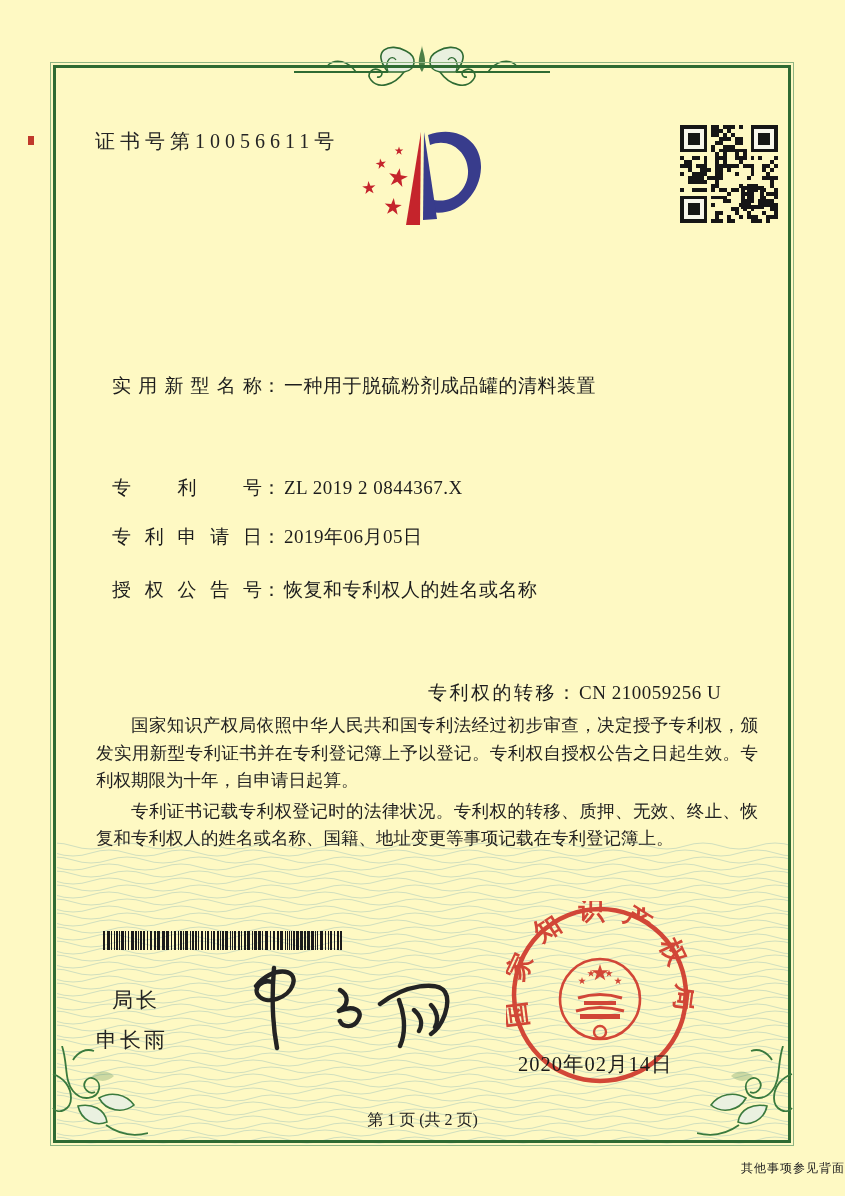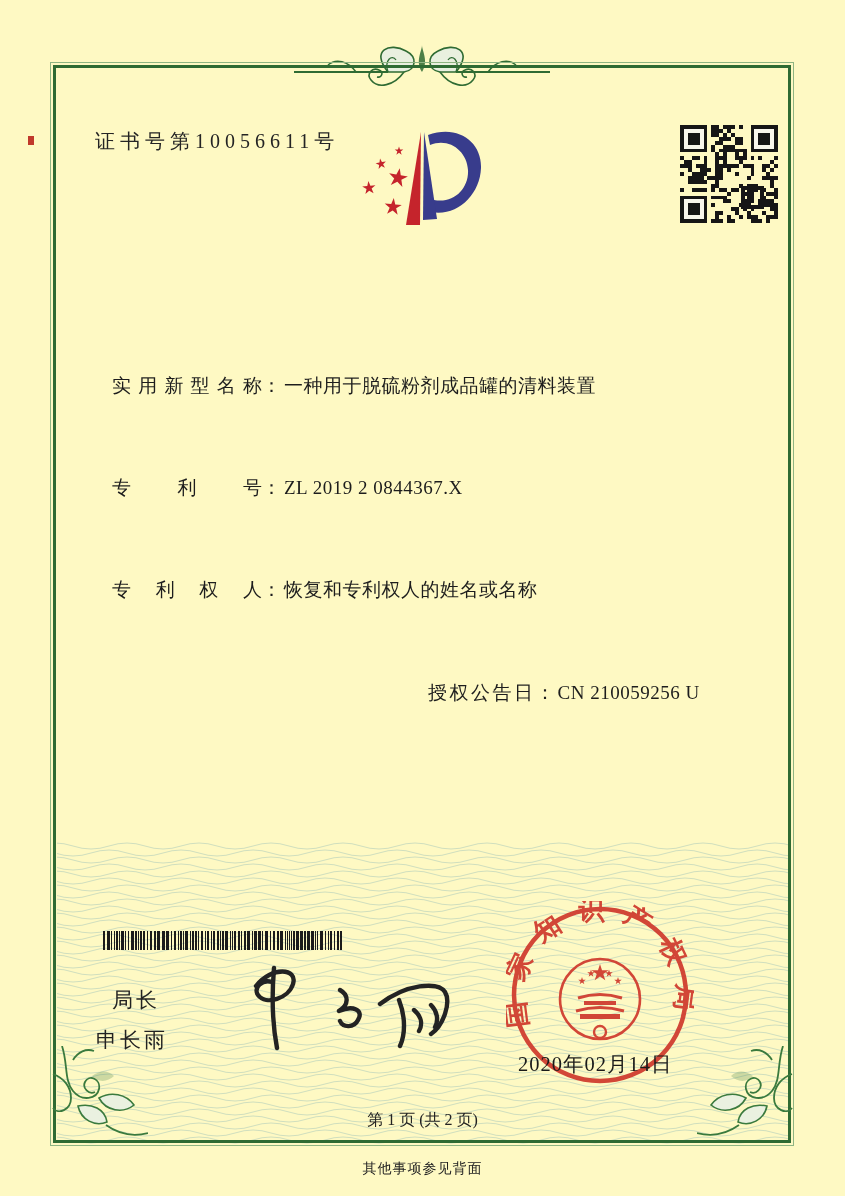--- a/index.html
+++ b/index.html
@@ -41,21 +41,21 @@
   .paras p + p{margin-top:3px;}
   .barcode{position:absolute;left:103px;top:931px;}
   .director-title{position:absolute;left:96px;top:986px;font-size:21px;letter-spacing:3px;
     font-family:"Liberation Sans","DejaVu Sans",sans-serif;color:#222;margin-left:16px;}
   .director-name{position:absolute;left:96px;top:1026px;font-size:21px;letter-spacing:3px;
     font-family:Liberation Mono, monospace;color:#222;}
   .signature{position:absolute;left:222px;top:950px;}
   .seal{position:absolute;left:506px;top:901px;}
   .seal-date{position:absolute;left:518px;top:1050px;font-size:20.5px;letter-spacing:1px;color:#1a1a1a;white-space:nowrap;}
   .page-info{position:absolute;left:0;right:0;top:1110px;text-align:center;font-size:16px;color:#222;}
-  .back-note{position:absolute;left:0;right:0;top:1160px;text-align:center;font-size:14px;color:#222;letter-spacing:1px;}
+  .back-note{position:absolute;left:0;right:0;top:1160px;text-align:right;font-size:12px;color:#222;letter-spacing:1px;}
   .ornament-top{position:absolute;left:292px;top:42px;}
   .corner-bl{position:absolute;left:48px;top:1046px;}
   .corner-br{position:absolute;left:697px;top:1046px;transform:scaleX(-1);}
 </style>
 </head>
 <body>
 
 <div class="page">
 
   <svg class="waves" width="731" height="302">
@@ -371,27 +371,34 @@
       <rect x="18" y="18" width="1" height="1" fill="#161616"></rect>
     </svg>
 
 
   <div class="frow" style="top:373px">
     <span class="flabel">实用新型名称</span><span class="fcolon">：</span><span class="fvalue">一种用于脱硫粉剂成品罐的清料装置</span>
   </div>
   <div class="frow" style="top:475px">
     <span class="flabel">专利号</span><span class="fcolon">：</span><span class="fvalue">ZL 2019 2 0844367.X</span>
   </div>
+  <div class="frow" style="top:524px">
+    <span class="flabel">专利申请日</span><span class="fcolon">：</span><span class="fvalue">2019年06月05日</span>
+  </div>
   <div class="frow" style="top:577px">
-    <span class="flabel">专利权人</span><span class="fcolon">：</span><span class="fvalue">恢复和专利权人的姓名或名称</span>
+    <span class="flabel">授权公告号</span><span class="fcolon">：</span><span class="fvalue">恢复和专利权人的姓名或名称</span>
   </div>
   <div class="grant-no">
-    <span class="glabel">授权公告日</span><span class="fcolon">：</span><span class="fvalue">CN 210059256 U</span>
+    <span class="glabel">专利权的转移</span><span class="fcolon">：</span><span class="fvalue">CN 210059256 U</span>
   </div>
 
+  <div class="paras">
+    <p>国家知识产权局依照中华人民共和国专利法经过初步审查，决定授予专利权，颁发实用新型专利证书并在专利登记簿上予以登记。专利权自授权公告之日起生效。专利权期限为十年，自申请日起算。</p>
+    <p>专利证书记载专利权登记时的法律状况。专利权的转移、质押、无效、终止、恢复和专利权人的姓名或名称、国籍、地址变更等事项记载在专利登记簿上。</p>
+  </div>
 
   <svg class="barcode" width="242" height="19">
       <rect x="0" y="0" width="2" height="19" fill="#1b1b1b"></rect>
       <rect x="4" y="0" width="3" height="19" fill="#1b1b1b"></rect>
       <rect x="8" y="0" width="1" height="19" fill="#1b1b1b"></rect>
       <rect x="11" y="0" width="1" height="19" fill="#1b1b1b"></rect>
       <rect x="13" y="0" width="2" height="19" fill="#1b1b1b"></rect>
       <rect x="16" y="0" width="1" height="19" fill="#1b1b1b"></rect>
       <rect x="18" y="0" width="3" height="19" fill="#1b1b1b"></rect>
       <rect x="22" y="0" width="1" height="19" fill="#1b1b1b"></rect>

